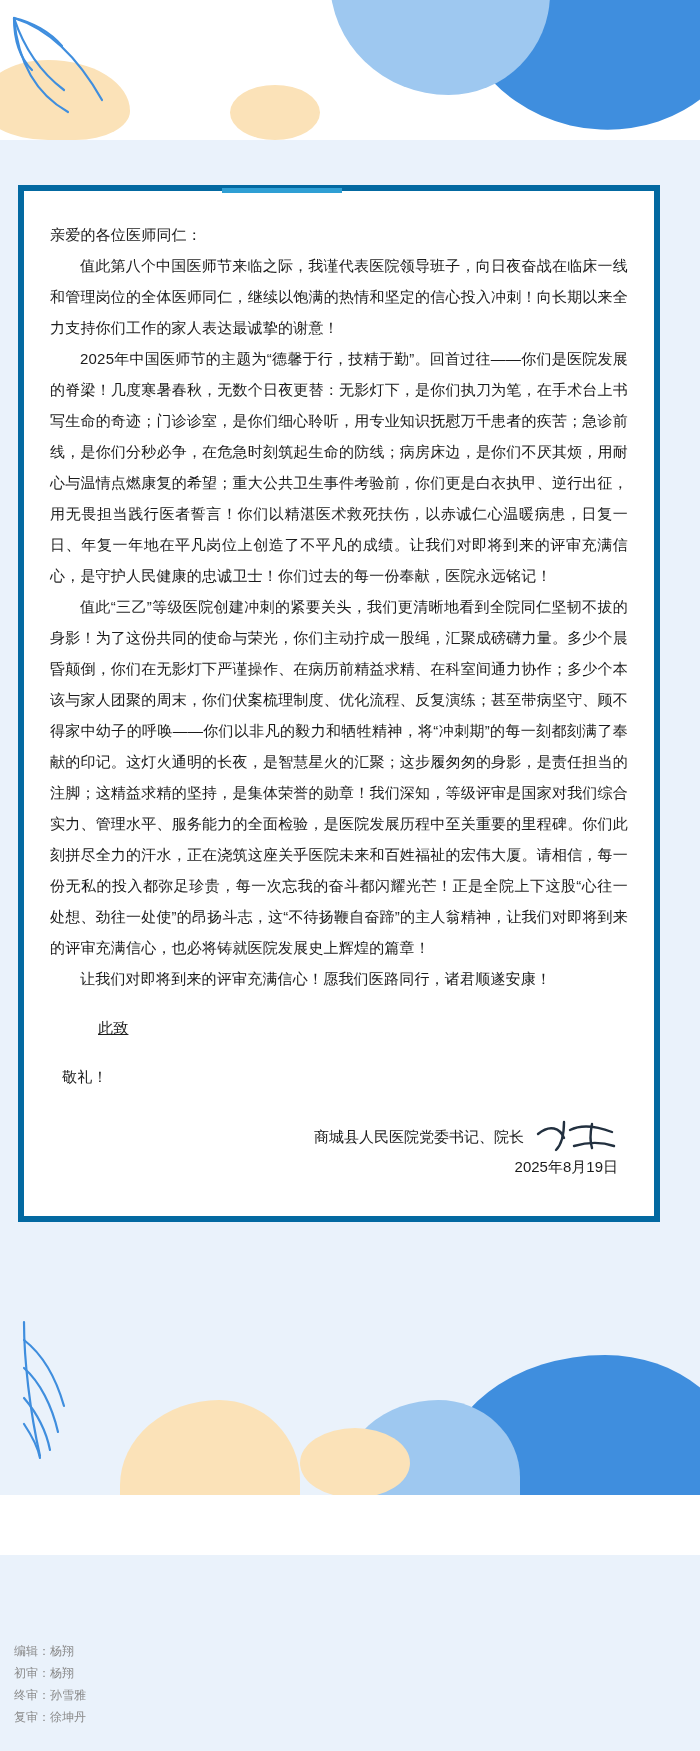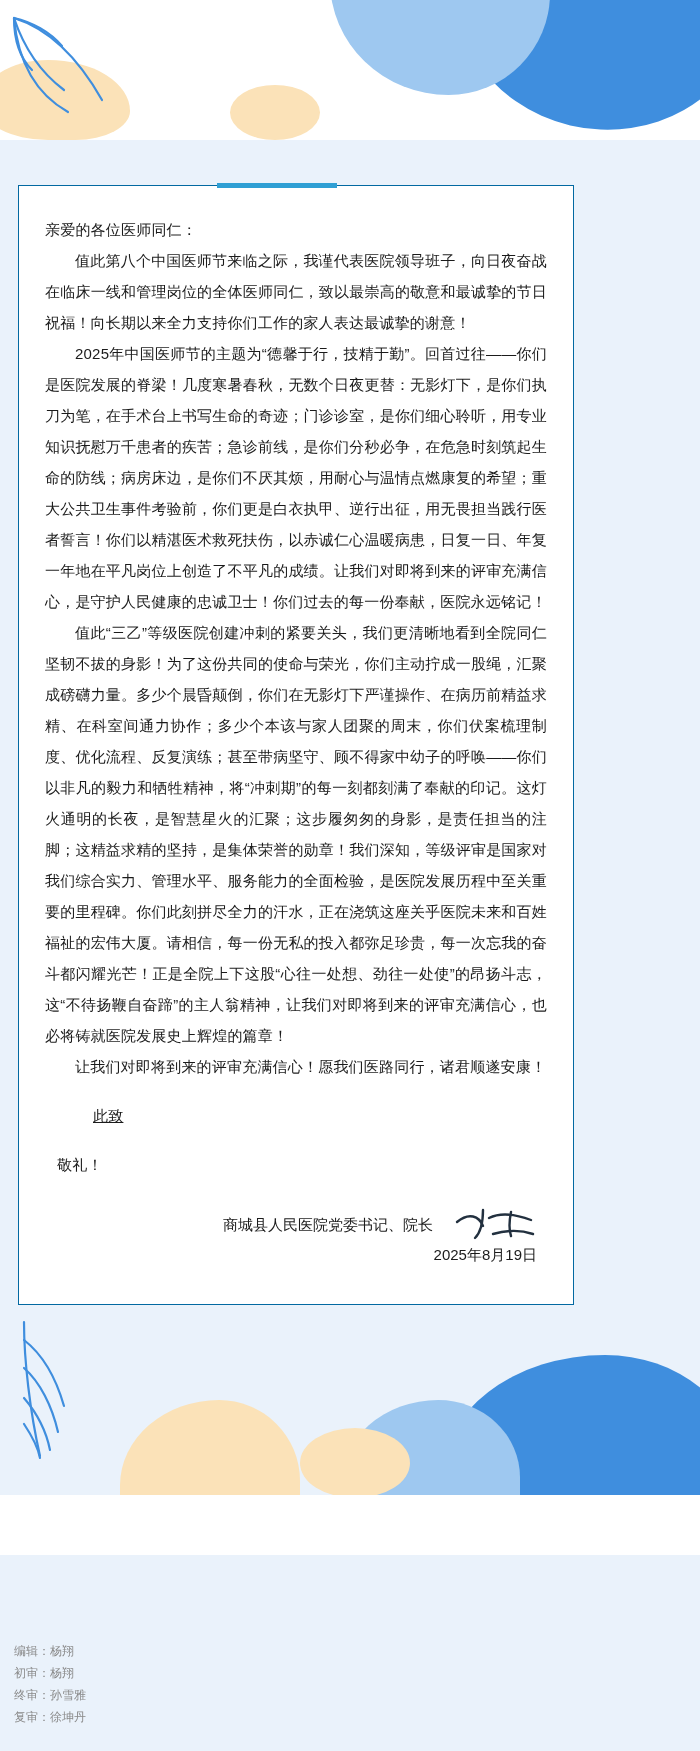--- a/index.html
+++ b/index.html
@@ -88,23 +88,23 @@
     position: absolute;
     left: 0; top: 1495px;
     width: 700px; height: 60px;
     background: #ffffff;
   }
 
   
   .card {
     position: absolute;
     left: 18px; top: 185px;
-    width: 556px;
-    background: #ffffff;
-    border: 1px solid #0369a1;
+    width: 642px;
+    background: #ffffff;
+    border: 6px solid #0369a1;
     padding: 28px 26px 34px 26px;
   }
   .accent-bar {
     position: absolute;
     left: 198px; top: -3px;
     width: 120px; height: 5px;
     background: #2f9fd4;
   }
 
   .letter-body {
@@ -122,21 +122,21 @@
     margin-top: 26px;
     text-align: right;
     font-size: 15px;
     color: #1b1b1b;
     line-height: 30px;
   }
   .sign-row {
     display: flex;
     justify-content: flex-end;
     align-items: flex-end;
-    gap: 20px;
+    gap: 10px;
   }
   .sign-name { white-space: nowrap; }
   .signature-mark {
     display: inline-block;
     width: 86px;
     height: 34px;
     position: relative;
     margin-right: 8px;
   }
   .date-row { padding-right: 10px; }
@@ -172,21 +172,21 @@
         <path d="M8 4 C12 48 30 80 62 98"></path>
       </g>
     </svg>
   </div>
 
   <div class="card">
     <div class="accent-bar"></div>
 
     <div class="letter-body">
       <p class="salutation">亲爱的各位医师同仁：</p>
-      <p class="para">值此第八个中国医师节来临之际，我谨代表医院领导班子，向日夜奋战在临床一线和管理岗位的全体医师同仁，致以最崇高的敬意和最诚挚的节日祝福！向长期以来全力支持你们工作的家人表达最诚挚的谢意！</p>
+      <p class="para">值此第八个中国医师节来临之际，我谨代表医院领导班子，向日夜奋战在临床一线和管理岗位的全体医师同仁，继续以饱满的热情和坚定的信心投入冲刺！向长期以来全力支持你们工作的家人表达最诚挚的谢意！</p>
       <p class="para">2025年中国医师节的主题为“德馨于行，技精于勤”。回首过往——你们是医院发展的脊梁！几度寒暑春秋，无数个日夜更替：无影灯下，是你们执刀为笔，在手术台上书写生命的奇迹；门诊诊室，是你们细心聆听，用专业知识抚慰万千患者的疾苦；急诊前线，是你们分秒必争，在危急时刻筑起生命的防线；病房床边，是你们不厌其烦，用耐心与温情点燃康复的希望；重大公共卫生事件考验前，你们更是白衣执甲、逆行出征，用无畏担当践行医者誓言！你们以精湛医术救死扶伤，以赤诚仁心温暖病患，日复一日、年复一年地在平凡岗位上创造了不平凡的成绩。让我们对即将到来的评审充满信心，是守护人民健康的忠诚卫士！你们过去的每一份奉献，医院永远铭记！</p>
       <p class="para">值此“三乙”等级医院创建冲刺的紧要关头，我们更清晰地看到全院同仁坚韧不拔的身影！为了这份共同的使命与荣光，你们主动拧成一股绳，汇聚成磅礴力量。多少个晨昏颠倒，你们在无影灯下严谨操作、在病历前精益求精、在科室间通力协作；多少个本该与家人团聚的周末，你们伏案梳理制度、优化流程、反复演练；甚至带病坚守、顾不得家中幼子的呼唤——你们以非凡的毅力和牺牲精神，将“冲刺期”的每一刻都刻满了奉献的印记。这灯火通明的长夜，是智慧星火的汇聚；这步履匆匆的身影，是责任担当的注脚；这精益求精的坚持，是集体荣誉的勋章！我们深知，等级评审是国家对我们综合实力、管理水平、服务能力的全面检验，是医院发展历程中至关重要的里程碑。你们此刻拼尽全力的汗水，正在浇筑这座关乎医院未来和百姓福祉的宏伟大厦。请相信，每一份无私的投入都弥足珍贵，每一次忘我的奋斗都闪耀光芒！正是全院上下这股“心往一处想、劲往一处使”的昂扬斗志，这“不待扬鞭自奋蹄”的主人翁精神，让我们对即将到来的评审充满信心，也必将铸就医院发展史上辉煌的篇章！</p>
       <p class="para">让我们对即将到来的评审充满信心！愿我们医路同行，诸君顺遂安康！</p>
       <p class="closing-1">此致</p>
       <p class="closing-2">敬礼！</p>
     </div>
 
     <div class="sign-block">
       <div class="sign-row">
         <span class="sign-name">商城县人民医院党委书记、院长</span>

